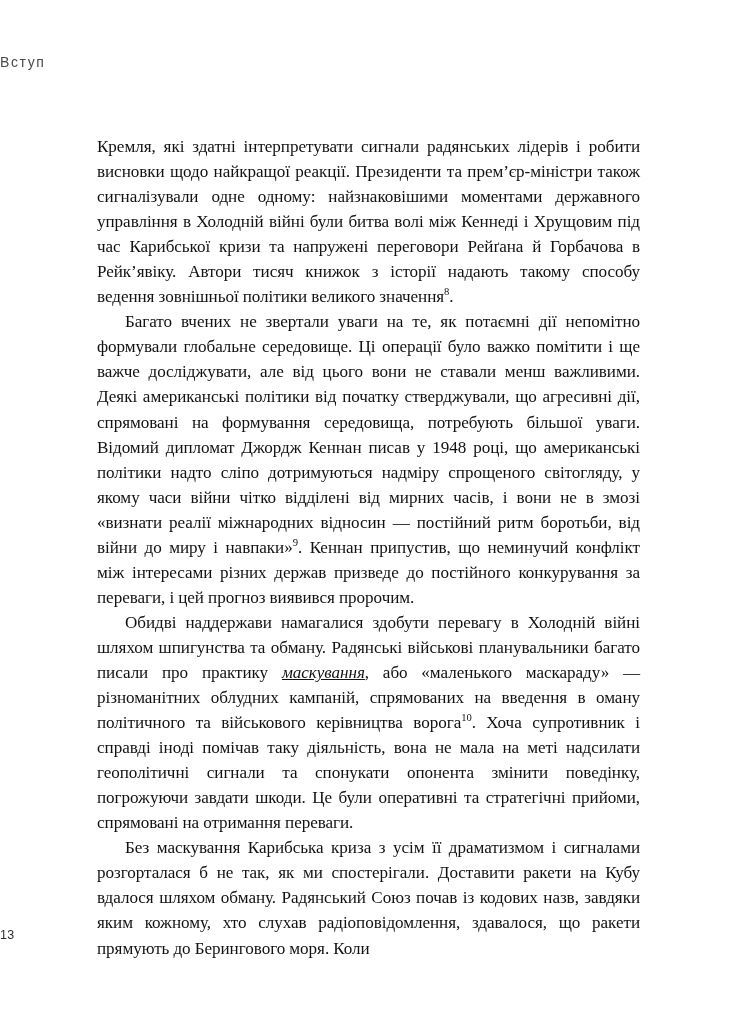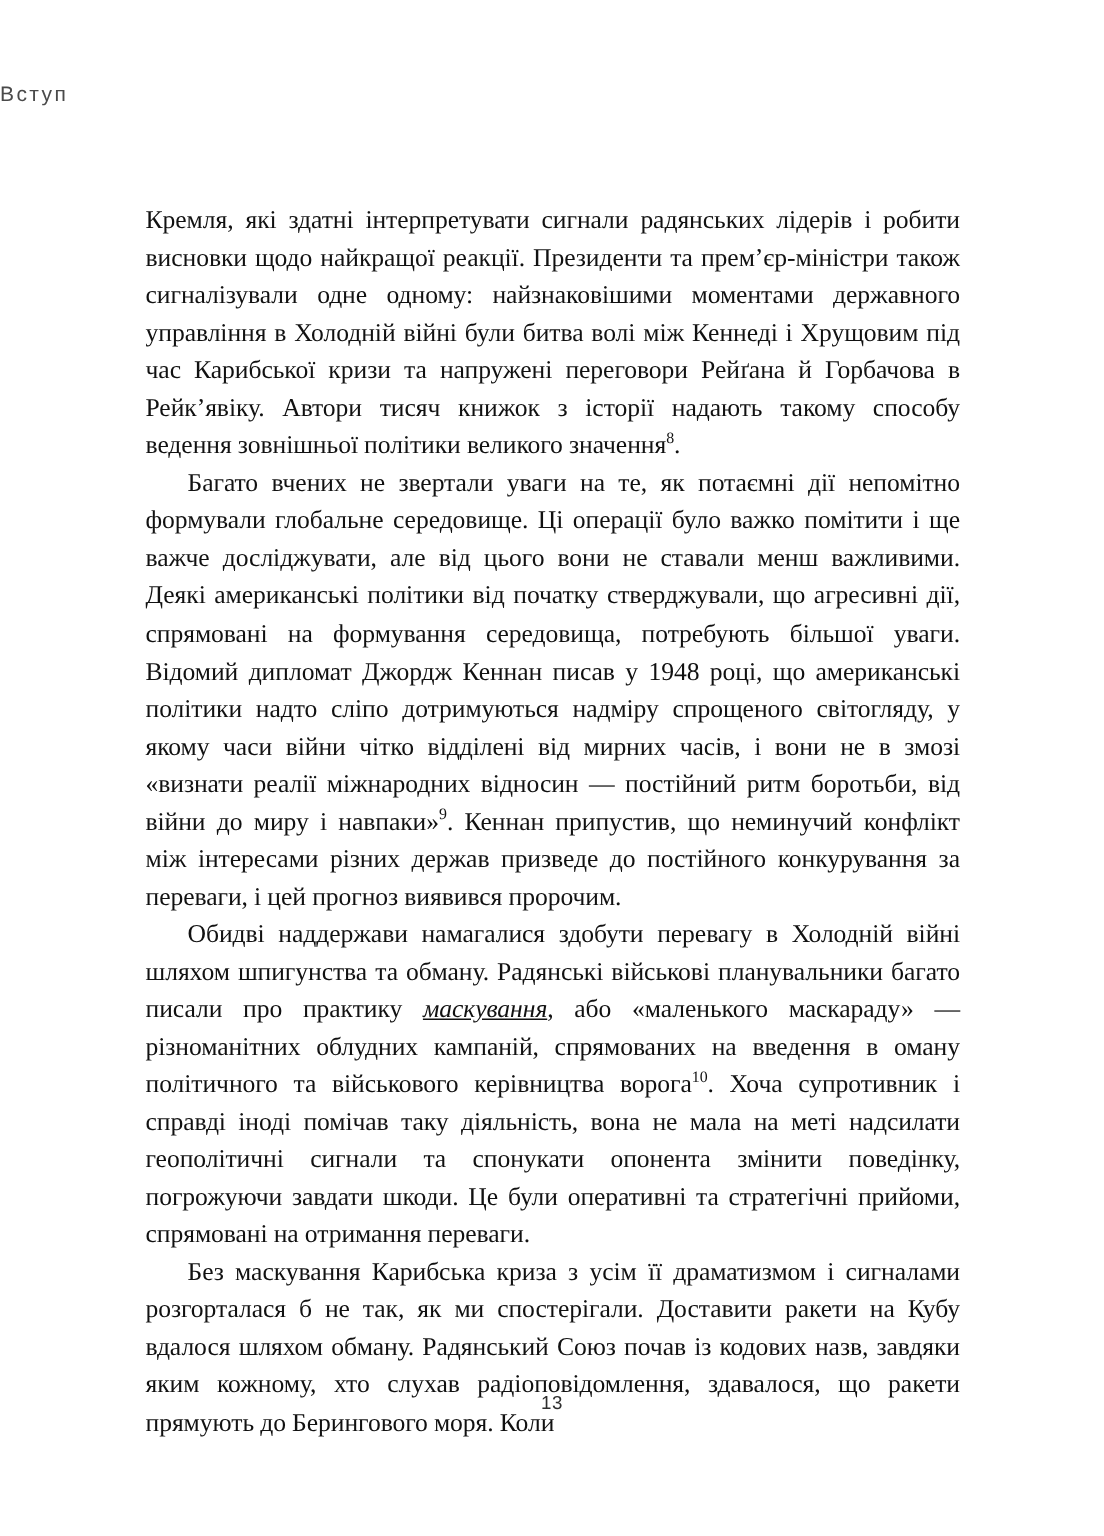--- a/index.html
+++ b/index.html
@@ -72,21 +72,21 @@
     vertical-align: super;
     font-style: normal;
   }
 
   
   .folio {
     position: absolute;
     left: 0;
     top: 928px;
     width: 736px;
-    text-align: center;
+    text-align: left;
     font-family: "Liberation Sans", "DejaVu Sans", sans-serif;
     font-size: 12.5px;
     color: #2e2e2e;
     letter-spacing: 0.4px;
   }
 </style>
 </head>
 <body>
 
 <div class="page">

